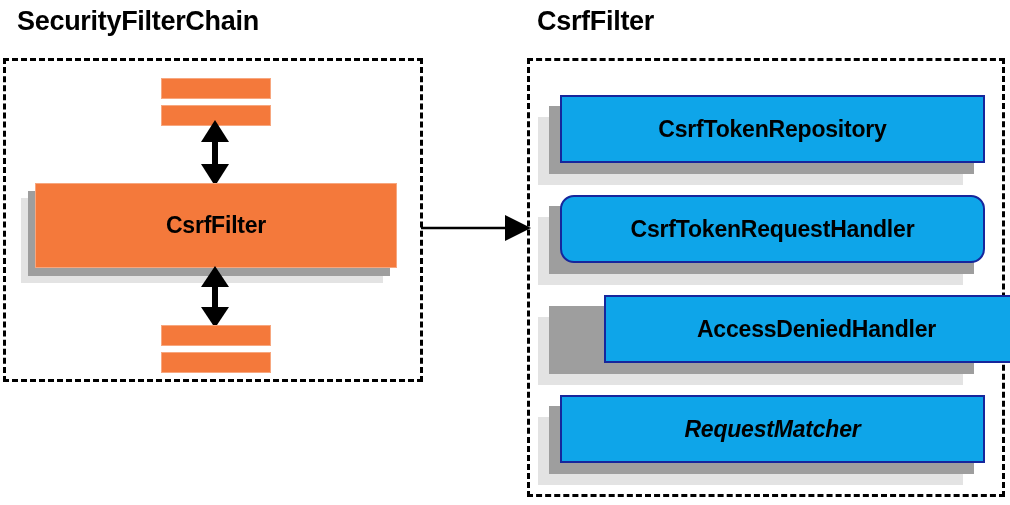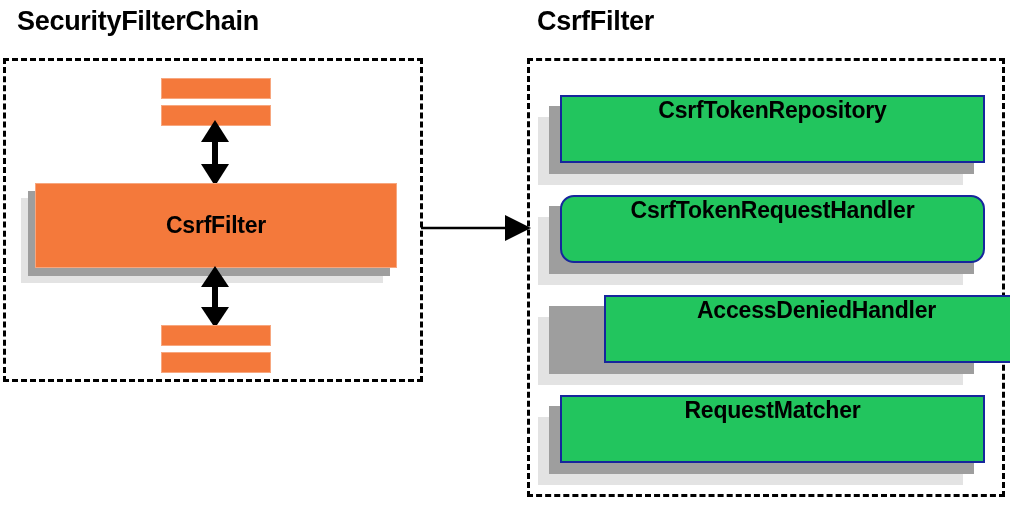--- a/index.html
+++ b/index.html
@@ -66,23 +66,24 @@
     position:absolute;
     box-sizing:border-box;
     background:#f4793b;
     border:1px solid #f7a77f;
   }
 
   
   .node-blue{
     position:absolute;
     box-sizing:border-box;
-    background:#22c55e;
+    background:#0ea5e9;
     border:2px solid #16269c;
     display:flex;
+    align-items:center;
     justify-content:center;
   }
   .node-blue .node-label{
     font-size:23px;
     font-weight:bold;
     color:#000000;
     letter-spacing:-0.2px;
     white-space:nowrap;
   }
 
@@ -144,17 +145,17 @@
   </div>
 
   <div class="shadow-far" style="left:538px;top:317px;width:425px;height:68px;"></div>
   <div class="shadow-near" style="left:549px;top:306px;width:425px;height:68px;"></div>
   <div class="node-blue" style="left:560px;top:295px;width:425px;height:68px;margin-left:44px;">
     <span class="node-label">AccessDeniedHandler</span>
   </div>
 
   <div class="shadow-far" style="left:538px;top:417px;width:425px;height:68px;"></div>
   <div class="shadow-near" style="left:549px;top:406px;width:425px;height:68px;"></div>
-  <div class="node-blue" style="left:560px;top:395px;width:425px;height:68px;">
+  <div class="node-blue" style="left:560px;top:395px;width:425px;height:68px;font-style:italic;">
     <span class="node-label">RequestMatcher</span>
   </div>
 
 </div>
 
 </body></html>

